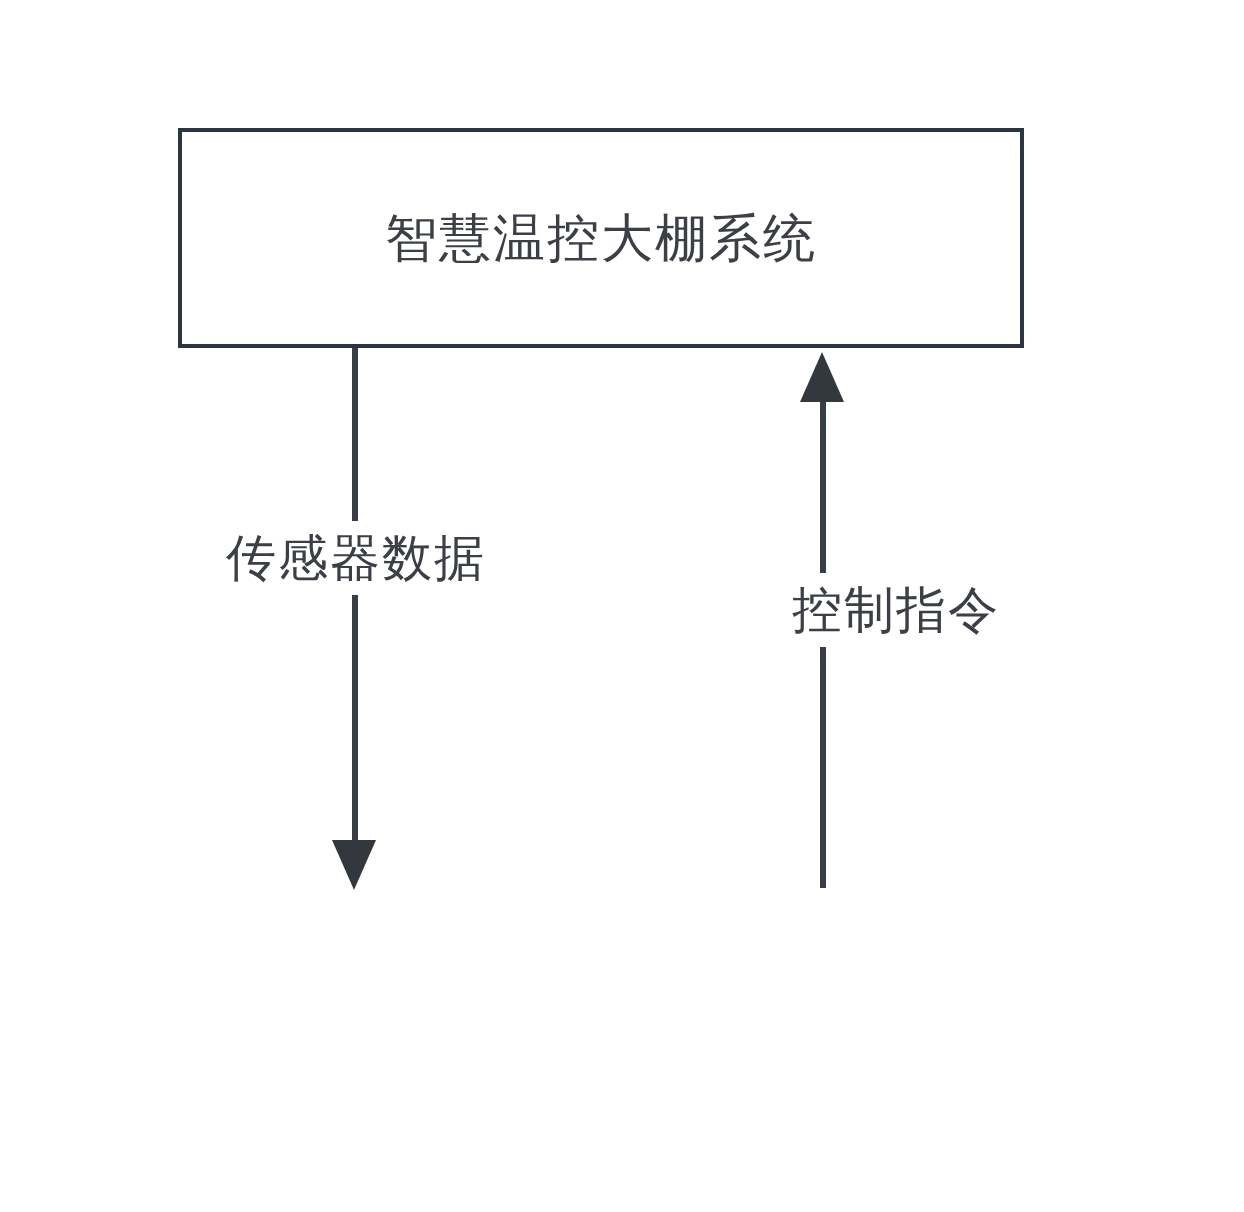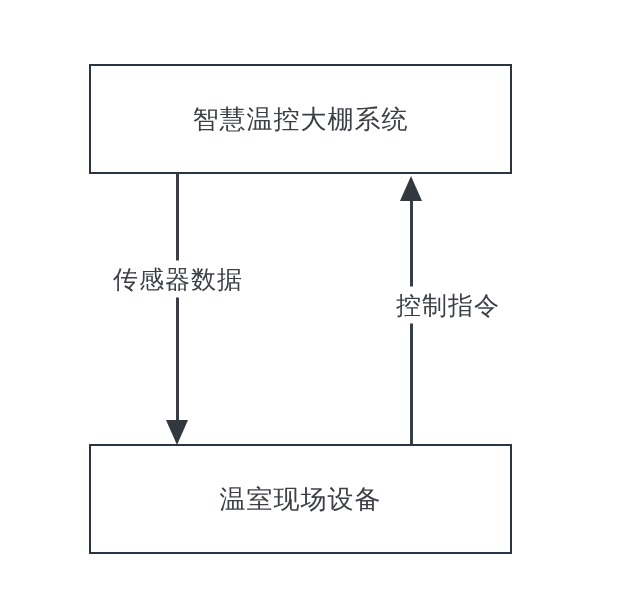--- a/index.html
+++ b/index.html
@@ -79,23 +79,20 @@
 </style>
 </head>
 <body>
 
 <div id="canvas">
 
   <div class="node" id="node-system">
     <span class="node-label">智慧温控大棚系统</span>
   </div>
 
-  <div class="node" id="node-device">
-    <span class="node-label">温室现场设备</span>
-  </div>
 
   <div class="edge-line" id="edge-line-sensor"></div>
   <div class="arrowhead" id="arrowhead-down"></div>
   <div class="edge-label" id="edge-label-sensor">传感器数据</div>
 
   <div class="edge-line" id="edge-line-control"></div>
   <div class="arrowhead" id="arrowhead-up"></div>
   <div class="edge-label" id="edge-label-control">控制指令</div>
 
 </div>

